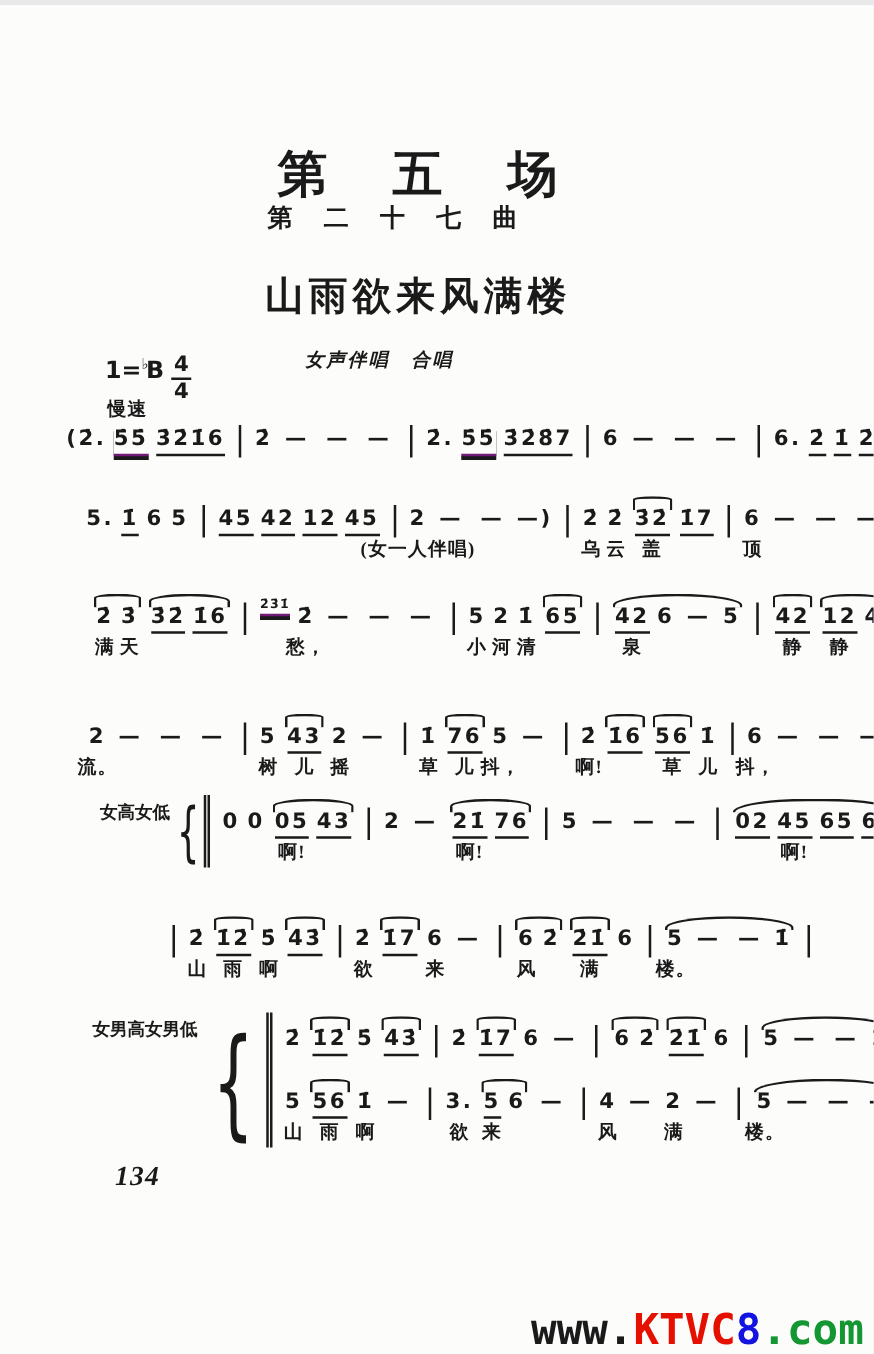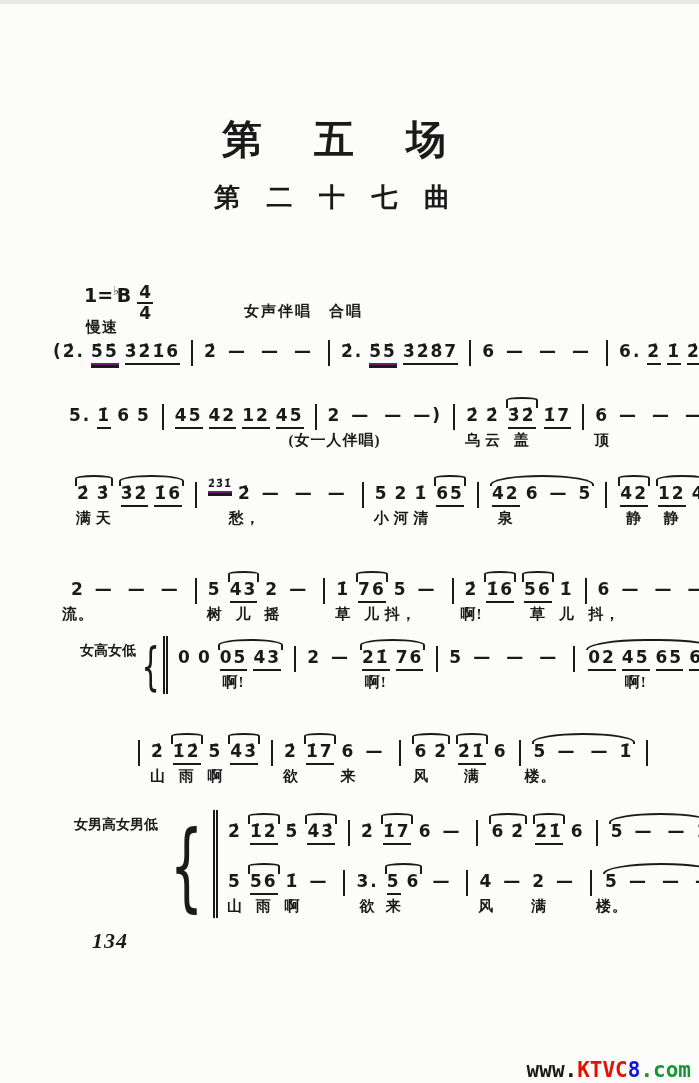--- a/index.html
+++ b/index.html
@@ -8,40 +8,40 @@
     background:#fcfcfa; color:#1a1a1a; overflow:hidden;
     font-family:"Liberation Serif", serif;
   }
   
   .scene-title{
     position:absolute; top:108px; left:222px;
     font-size:40px; font-weight:bold; letter-spacing:4px; word-spacing:34px;
     font-family:"Liberation Serif", serif;
   }
   .song-number{
-    position:absolute; top:176px; left:214px;
-    font-size:26px; font-weight:bold; letter-spacing:2px; word-spacing:16px;
+    position:absolute; top:157px; left:214px;
+    font-size:20px; font-weight:bold; letter-spacing:2px; word-spacing:16px;
   }
   .song-title{
     position:absolute; top:212px; left:212px;
     font-size:31px; font-weight:bold; letter-spacing:4px;
   }
   
   .keysig{
     position:absolute; top:280px; left:84px;
     font-family:"DejaVu Sans", sans-serif; font-weight:bold; font-size:19px;
     display:flex; align-items:flex-start; gap:6px;
   }
   .keysig sup{font-size:12px; margin-right:-2px;}
   .frac{display:inline-flex; flex-direction:column; align-items:center; line-height:1; font-size:17px;}
   .frac .top{border-bottom:2px solid #1a1a1a; padding:0 2px 1px;}
   .frac .bot{padding-top:1px;}
   .performers{
-    position:absolute; top:298px; left:244px;
-    font-size:15px; font-weight:bold; letter-spacing:2px;
+    position:absolute; top:275px; left:244px;
+    font-size:15px; font-weight:bold; letter-spacing:2px;font-style:italic;
   }
   .tempo{
     position:absolute; top:314px; left:86px;
     font-size:15px; font-weight:bold; letter-spacing:1px;
   }
   
   .music-line{position:absolute; display:flex; align-items:flex-start;}
   .l1{top:326px; left:50px;}
   .l2{top:390px; left:66px;}
   .l3{top:468px; left:72px;}
@@ -90,31 +90,32 @@
     font-family:"Liberation Serif", serif; font-weight:bold; font-size:15px;
     letter-spacing:1px; white-space:nowrap;
   }
   
   .page-number{
     position:absolute; top:924px; left:92px;
     font-style:italic; font-weight:bold; font-size:22px; letter-spacing:1px;
   }
   .watermark{
     position:absolute; bottom:6px; right:8px;
-    font-family:"DejaVu Sans Mono", monospace; font-weight:bold; font-size:21px;
+    font-family:"DejaVu Sans Mono", monospace; font-weight:bold; font-size:34px;
     letter-spacing:0px; line-height:1;
   }
 </style>
 </head>
 <body>
 
 <div class="page">
 
   <div class="scene-title">第 五 场</div>
   <div class="song-number">第 二 十 七 曲</div>
+  <div class="song-title">山雨欲来风满楼</div>
 
   <div class="keysig">
     <span><span>1=</span><sup>♭</sup><span>B</span></span>
     <span class="frac">
       <span class="top">4</span>
       <span class="bot">4</span>
     </span>
   </div>
 
   <div class="performers">女声伴唱　合唱</div>

